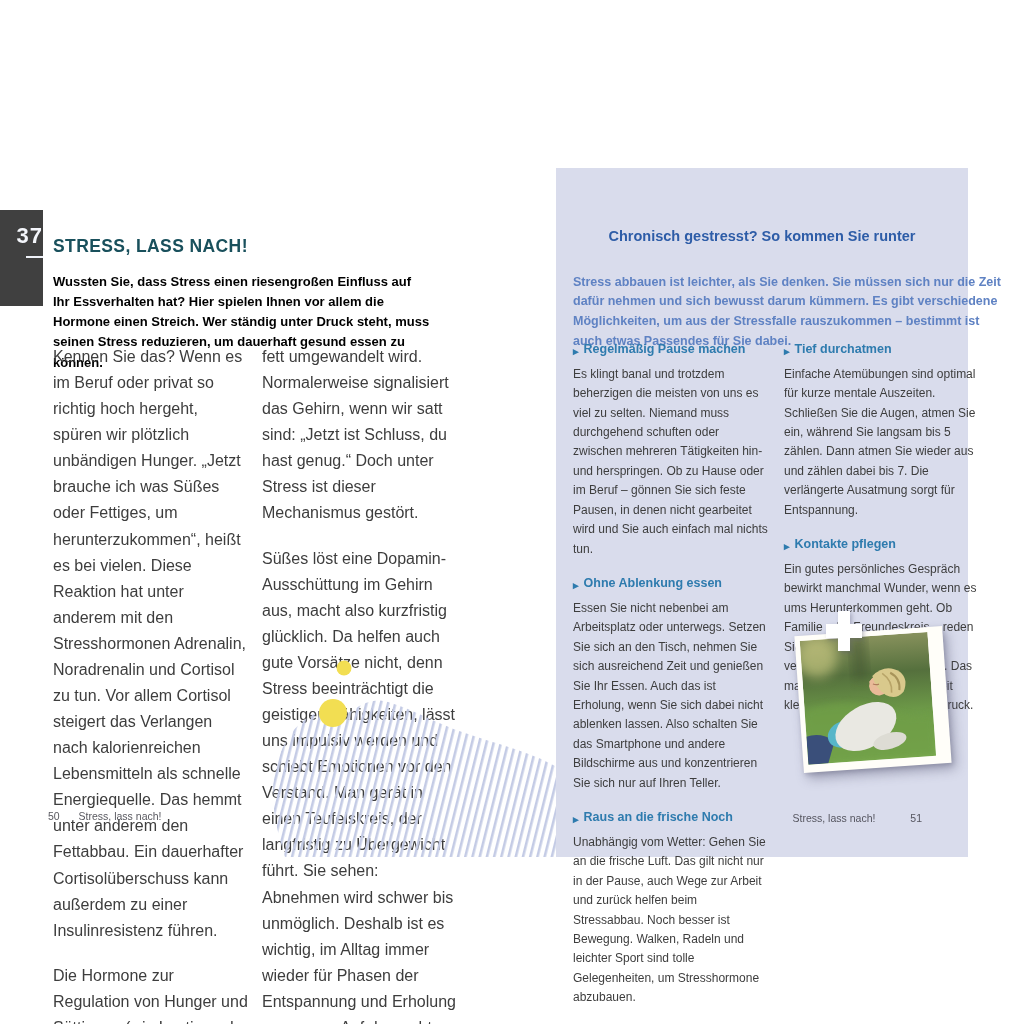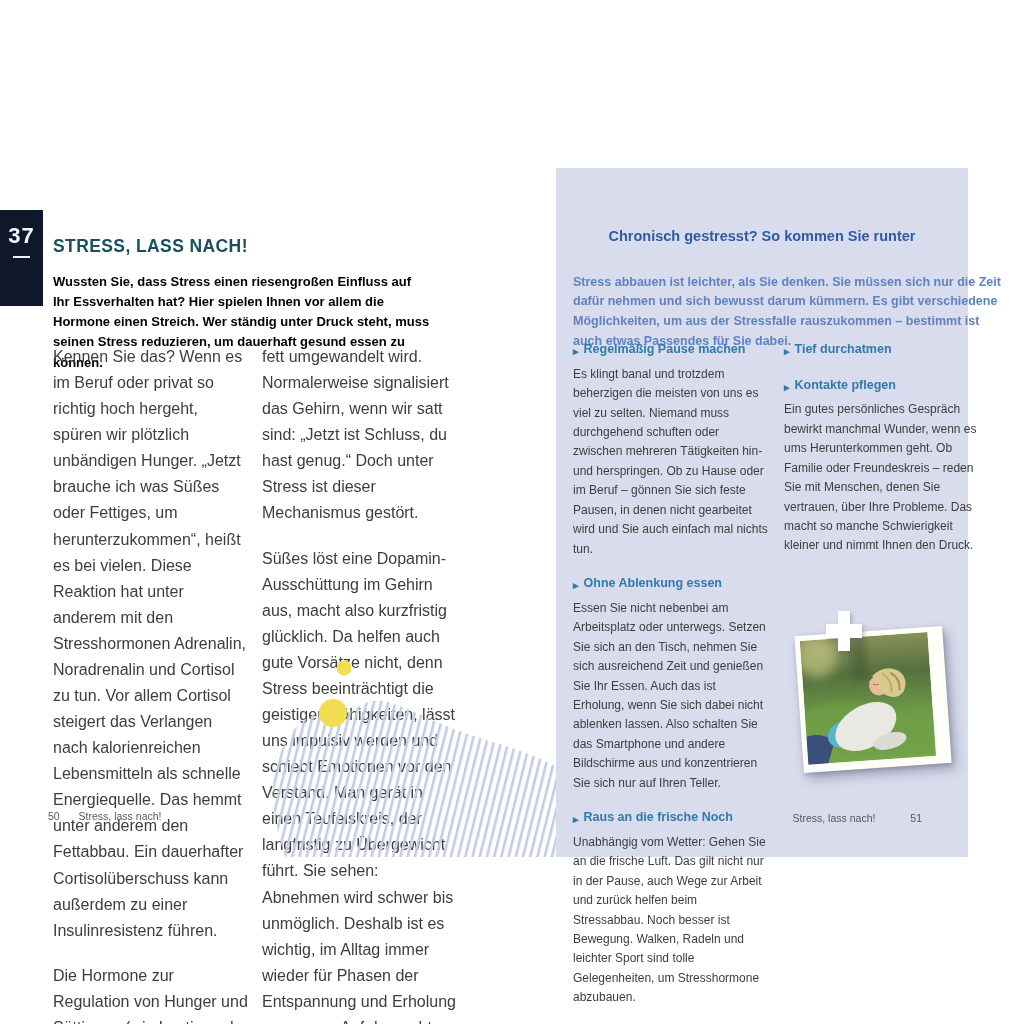--- a/index.html
+++ b/index.html
@@ -2,22 +2,22 @@
 <html lang="de"><head>
 <meta charset="utf-8">
 <style>
   html,body{margin:0;padding:0;background:#ffffff;}
   .page{
     position:relative;width:1024px;height:1024px;background:#ffffff;overflow:hidden;
     font-family:"Liberation Sans", sans-serif;color:#3d3d3d;
   }
   
   .chapter-box{
-    position:absolute;left:0;top:210px;width:43px;height:96px;background:#0f172a;
-    display:flex;flex-direction:column;align-items:center;
+    position:absolute;left:0;top:210px;width:43px;height:96px;background:#404040;
+    display:flex;flex-direction:column;align-items:flex-end;
   }
   .chapter-num{margin-top:13px;font-size:22px;font-weight:bold;color:#f4f6fb;letter-spacing:1px;}
   .chapter-underline{width:17px;height:2px;background:#eef1f8;margin-top:7px;}
   .page-title{
     position:absolute;left:53px;top:224px;font-size:17.5px;font-weight:bold;
     color:#19505c;letter-spacing:.4px;
   }
   .lead{
     position:absolute;left:53px;top:259px;width:378px;
     font-size:13px;line-height:1.55;font-weight:bold;color:#000000;
@@ -137,20 +137,21 @@
           <p>Unabhängig vom Wetter: Gehen Sie an die frische Luft. Das gilt nicht nur in der Pause, auch Wege zur Arbeit und zurück helfen beim Stressabbau. Noch besser ist Bewegung. Walken, Radeln und leichter Sport sind tolle Gelegenheiten, um Stresshormone abzubauen.</p>
         </div>
       </div>
 
       <div class="tips-col">
         <div class="tip">
           <div class="tip-head">
             <span class="tip-bullet">▸</span>
             <span>Tief durchatmen</span>
           </div>
+          <p>Einfache Atemübungen sind optimal für kurze mentale Auszeiten. Schließen Sie die Augen, atmen Sie ein, während Sie langsam bis 5 zählen. Dann atmen Sie wieder aus und zählen dabei bis 7. Die verlängerte Ausatmung sorgt für Entspannung.</p>
         </div>
         <div class="tip">
           <div class="tip-head">
             <span class="tip-bullet">▸</span>
             <span>Kontakte pflegen</span>
           </div>
           <p>Ein gutes persönliches Gespräch bewirkt manchmal Wunder, wenn es ums Herunterkommen geht. Ob Familie oder Freundeskreis – reden Sie mit Menschen, denen Sie vertrauen, über Ihre Probleme. Das macht so manche Schwierigkeit kleiner und nimmt Ihnen den Druck.</p>
         </div>
       </div>
     </div>

